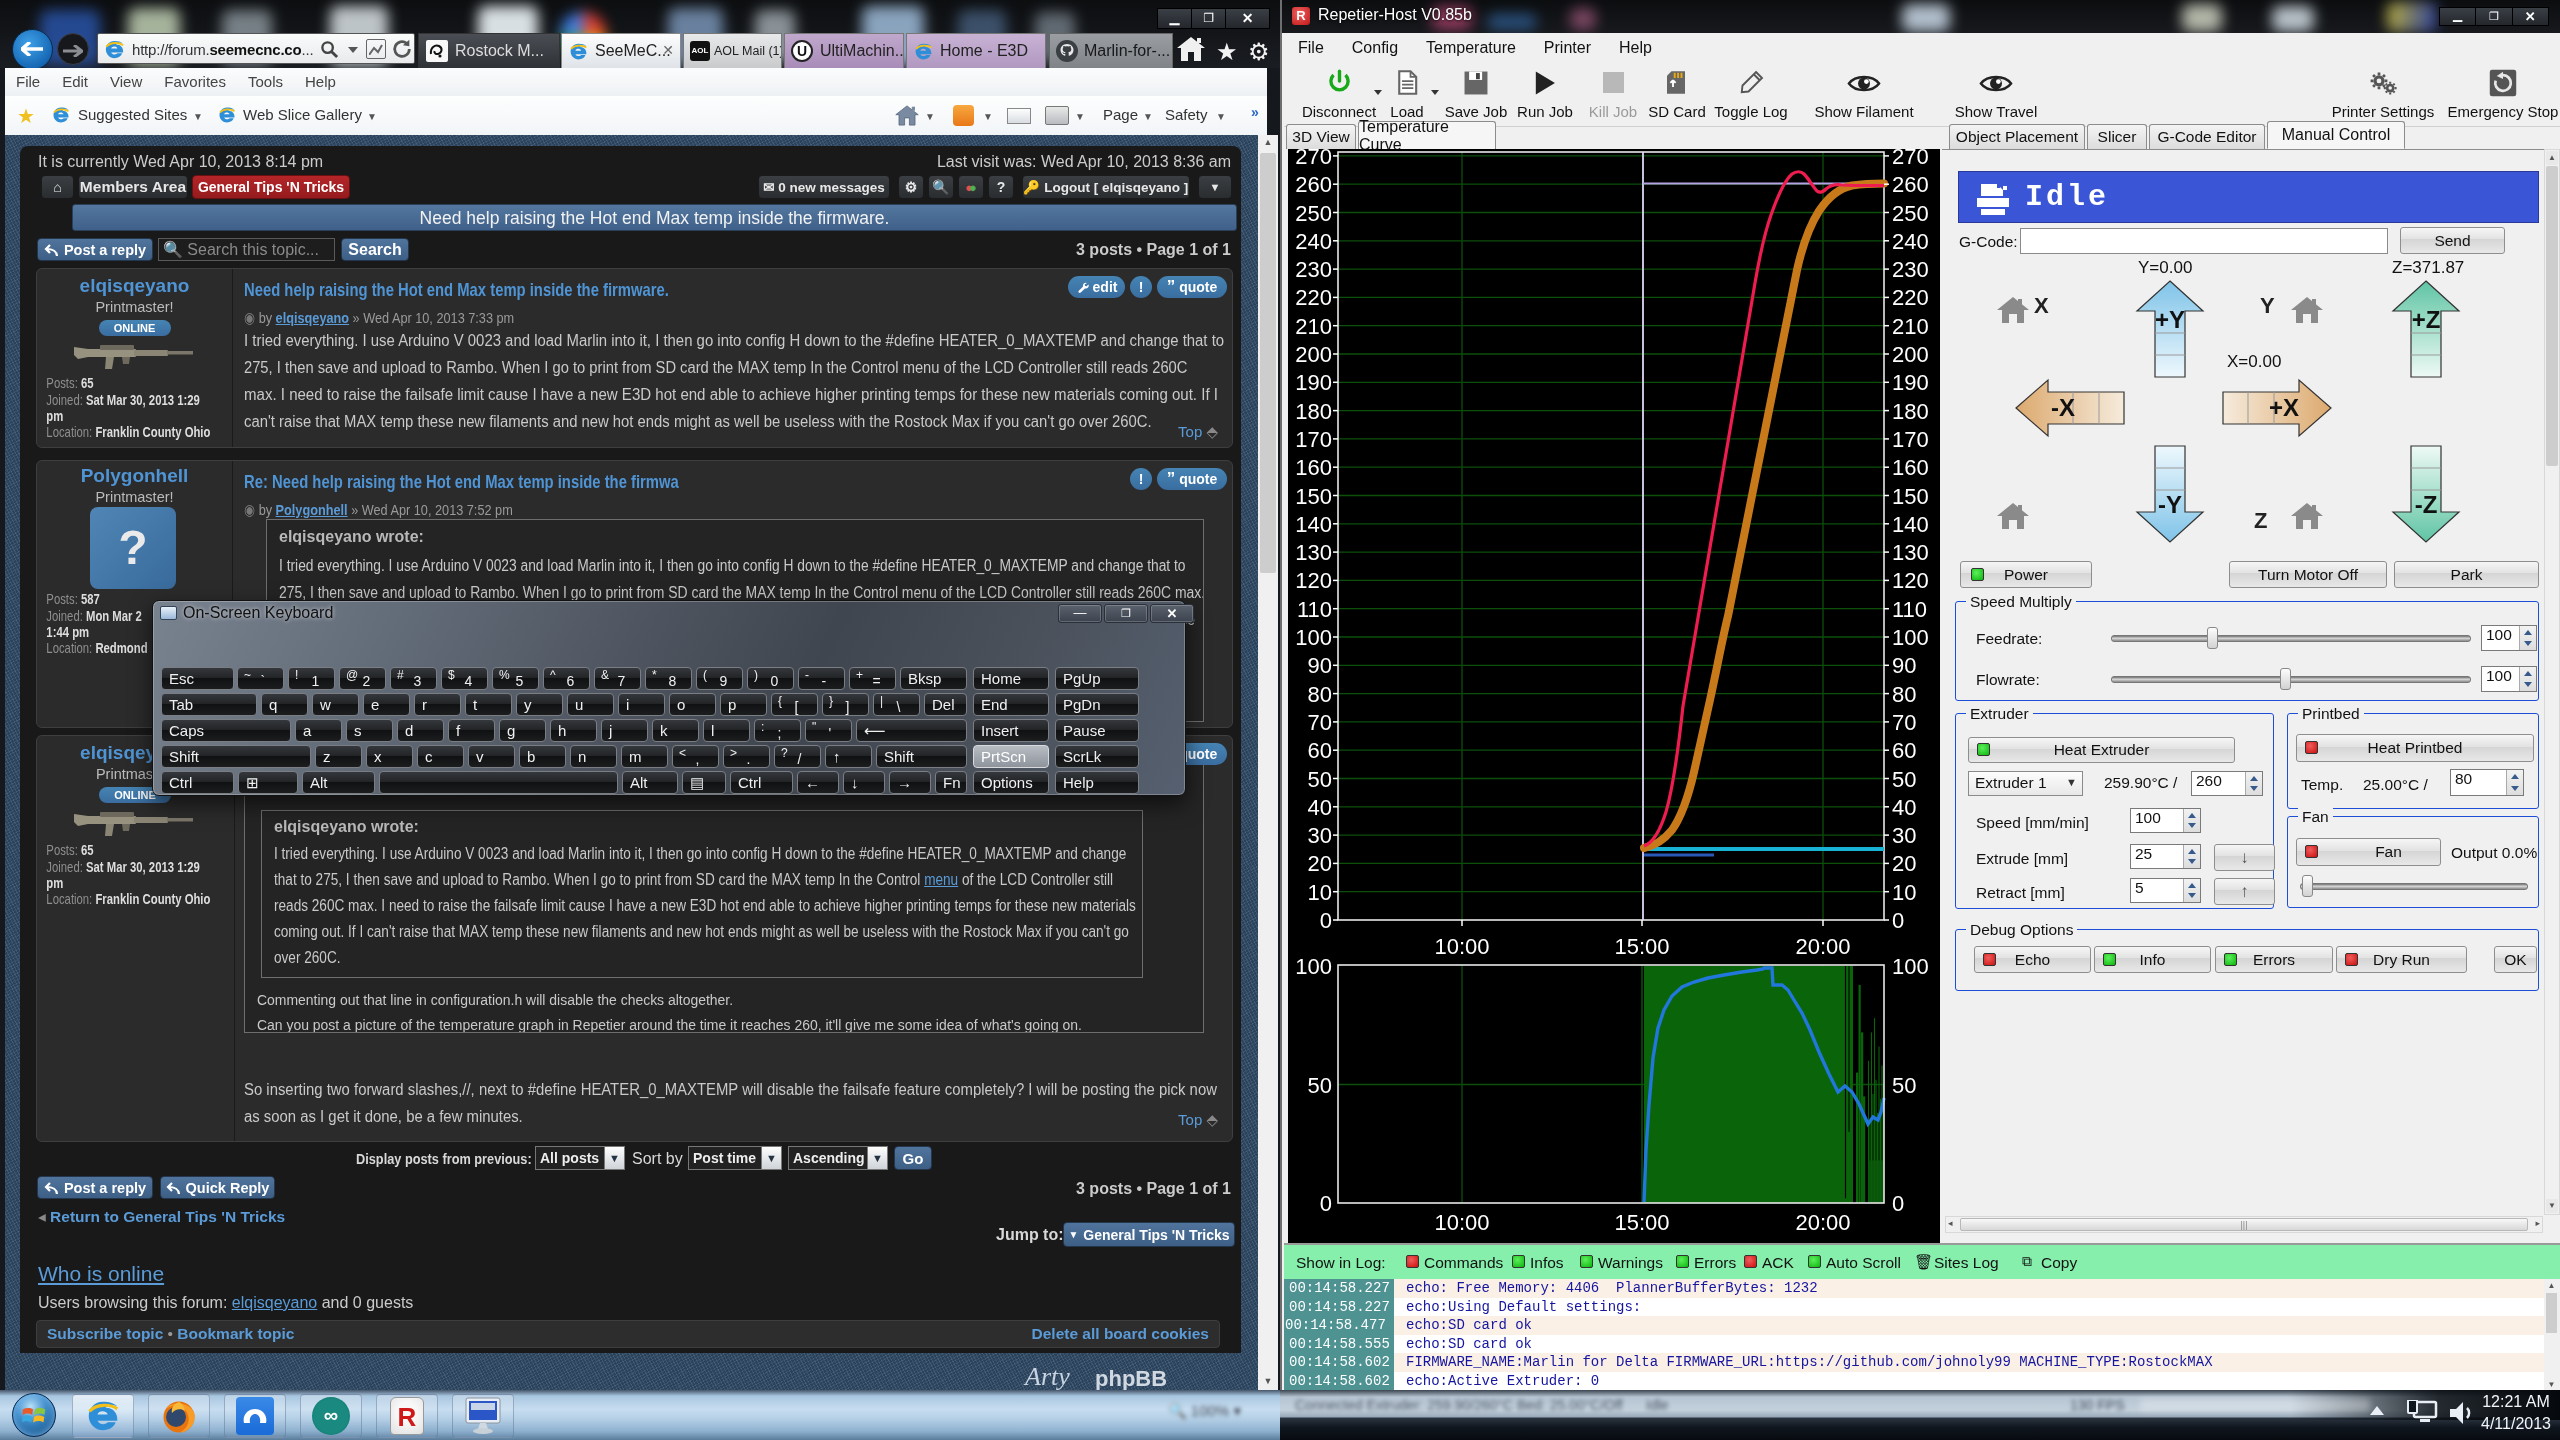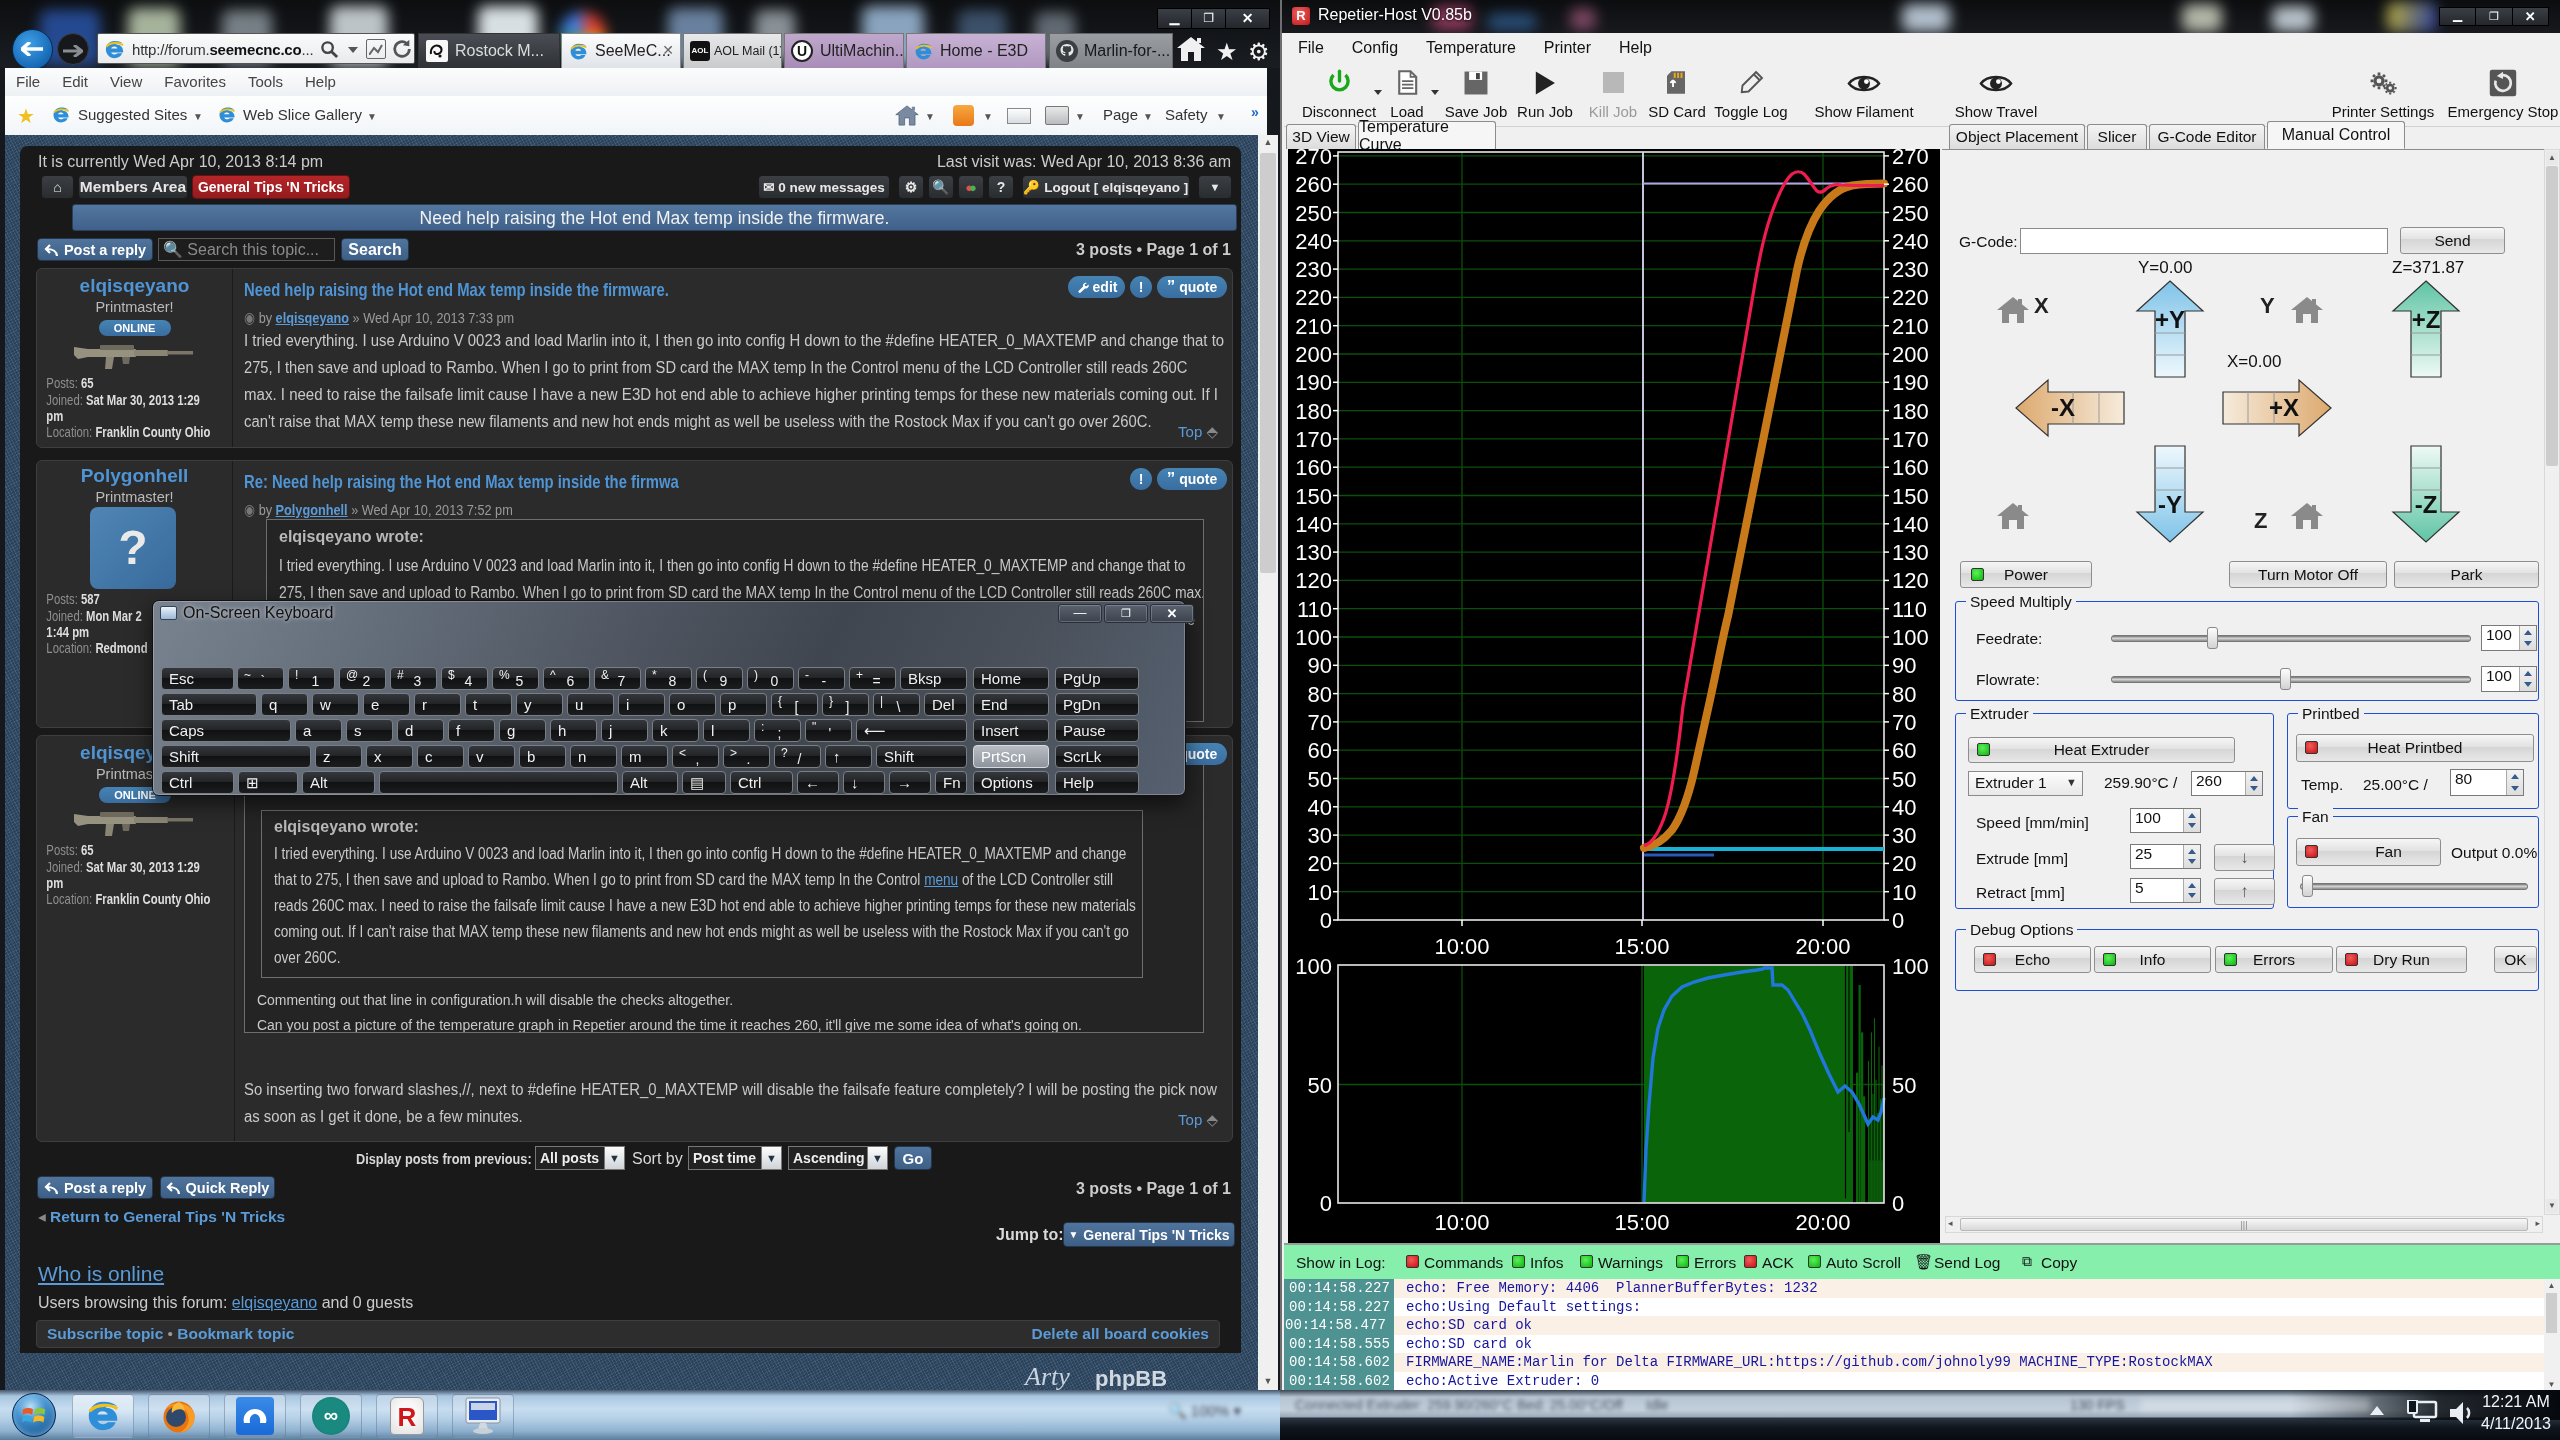--- a/index.html
+++ b/index.html
@@ -913,20 +913,32 @@
         <text x="1640" y="1230" fill="#fff" font-family="Liberation Sans,sans-serif" font-size="22" text-anchor="middle">15:00</text>
         <text x="1821" y="1230" fill="#fff" font-family="Liberation Sans,sans-serif" font-size="22" text-anchor="middle">20:00</text>
       </svg>
 
  <div class="rtab" style="left:667px;width:136px">Object Placement</div>
  <div class="rtab" style="left:805px;width:60px">Slicer</div>
  <div class="rtab" style="left:867px;width:116px">G-Code Editor</div>
  <div class="rtab active" style="left:985px;width:138px;border-bottom:1px solid #f6f6f6">Manual Control</div>
  <div id="mcpanel" class="abs" style="left:660px;top:149px;width:602px;height:1066px;background:#f0f0f0;border-top:1px solid #8c8c8c;font-size:15.5px;color:#111">
 
+  <div class="abs" style="left:16px;top:21px;width:581px;height:52px;background:#3a55d6;border:1px solid #2a3a9a">
+    <svg width="40" height="40" style="position:absolute;left:14px;top:6px" viewBox="0 0 40 40">
+            <g fill="#fff">
+              <path d="M8 6 L24 6 L30 12 L30 18 L8 18 Z"></path>
+              <rect x="4" y="20" width="32" height="9"></rect>
+              <rect x="8" y="31" width="24" height="6"></rect>
+            </g>
+            <rect x="24" y="2" width="3" height="8" fill="#3a55d6"></rect>
+            <rect x="30" y="8" width="4" height="4" fill="#fff"></rect>
+          </svg>
+    <span style="position:absolute;left:66px;top:8px;color:#fff;font-family:'Liberation Mono',monospace;font-size:30px;font-weight:bold;letter-spacing:3px">Idle</span>
+  </div>
   <div class="abs" style="left:17px;top:83px">G-Code:</div>
   <div class="abs" style="left:78px;top:78px;width:368px;height:26px;background:#fff;border:1px solid #8a8a8a"></div>
   <div class="wbtn abs" style="left:458px;top:77px;width:105px;height:27px">Send</div>
   <div class="abs" style="left:196px;top:108px;font-size:17px">Y=0.00</div>
   <div class="abs" style="left:450px;top:108px;font-size:17px">Z=371.87</div>
   <div class="abs" style="left:285px;top:202px;font-size:17px">X=0.00</div>
 
   <svg class="abs house" style="left:54px;top:146px" width="34" height="28" viewBox="0 0 34 28">
           <path d="M17 1 L33 14 L28 14 L28 27 L6 27 L6 14 L1 14 Z" fill="#8a8a8a"></path>
           <rect x="13" y="18" width="8" height="9" fill="#f0f0f0"></rect>
@@ -1110,21 +1122,21 @@
         <span class="abs" style="left:246px;top:9px">Infos</span>
    <span class="led g abs" style="left:296px;top:10px"></span>
         <span class="abs" style="left:314px;top:9px">Warnings</span>
    <span class="led g abs" style="left:392px;top:10px"></span>
         <span class="abs" style="left:410px;top:9px">Errors</span>
    <span class="led r abs" style="left:460px;top:10px"></span>
         <span class="abs" style="left:478px;top:9px">ACK</span>
    <span class="led g abs" style="left:524px;top:10px"></span>
         <span class="abs" style="left:542px;top:9px">Auto Scroll</span>
    <span class="abs" style="left:630px;top:8px;font-size:15px">🗑</span>
-        <span class="abs" style="left:650px;top:9px">Send Log</span>
+        <span class="abs" style="left:650px;top:9px">Sites Log</span>
    <span class="abs" style="left:738px;top:8px;font-size:14px">⧉</span>
         <span class="abs" style="left:757px;top:9px">Copy</span>
  </div>
  <div id="logbody" class="abs" style="left:2px;top:1279px;width:1260px;height:112px;background:#fff;font-family:'Liberation Mono',monospace;font-size:14px">
         <div style="position:absolute;left:0;top:0px;width:100%;height:19px;background:#faf0e6">
           <span style="position:absolute;left:0;top:0;width:110px;height:19px;background:#4e9292;color:#fff;padding-left:5px;line-height:19px">00:14:58.227</span>
           <span style="position:absolute;left:122px;top:0;line-height:19px;color:#1515a0;white-space:pre">echo: Free Memory: 4406  PlannerBufferBytes: 1232</span>
         </div>
         <div style="position:absolute;left:0;top:18.6px;width:100%;height:19px;background:#ffffff">
           <span style="position:absolute;left:0;top:0;width:110px;height:19px;background:#4e9292;color:#fff;padding-left:5px;line-height:19px">00:14:58.227</span>

